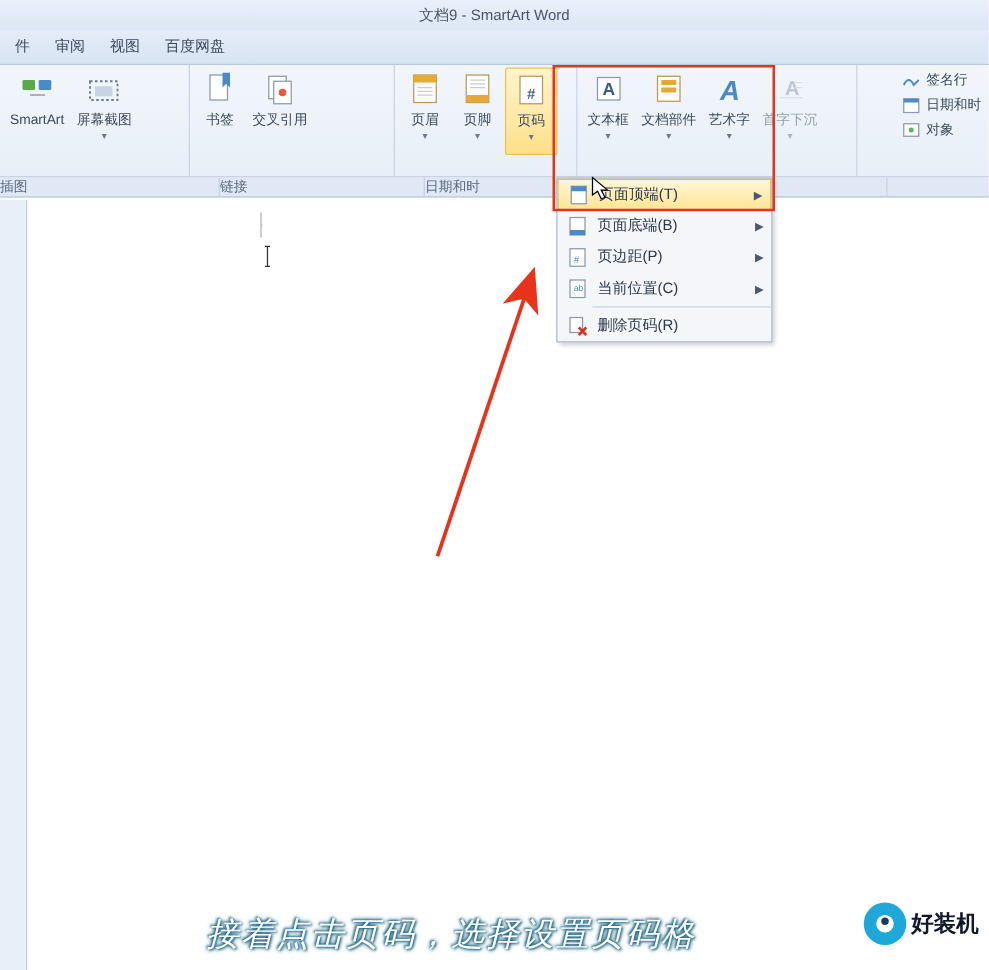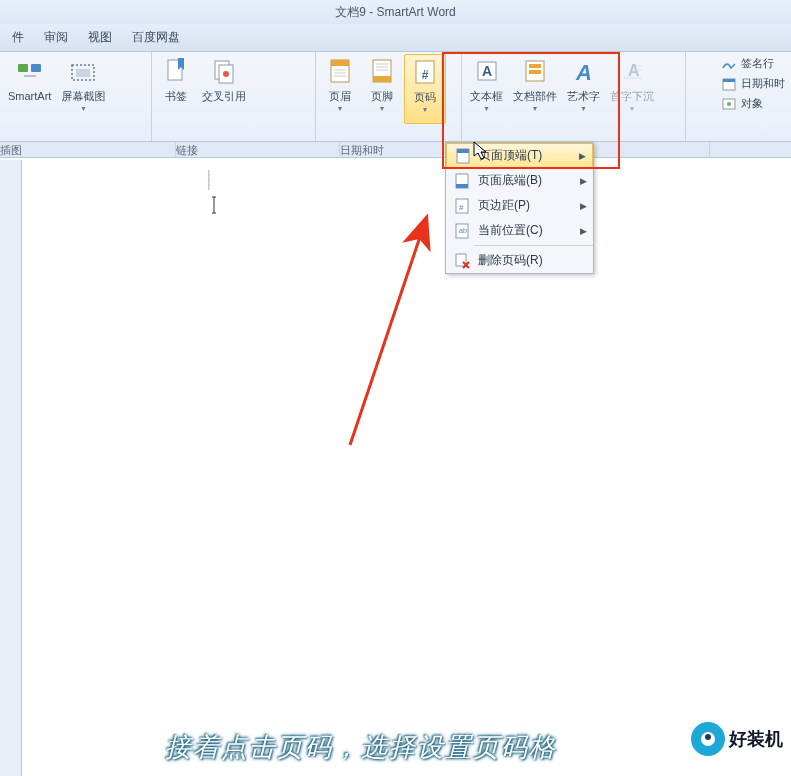--- a/index.html
+++ b/index.html
@@ -16,21 +16,21 @@
 .ribbon-btn { display: flex; flex-direction: column; align-items: center; justify-content: flex-start; padding: 2px 4px; font-size: 11px; color: #3a4a5c; min-width: 36px; cursor: pointer; }
 .ribbon-btn .icon-box { width: 32px; height: 32px; display: flex; align-items: center; justify-content: center; margin-bottom: 2px; }
 .ribbon-btn .lbl { text-align: center; line-height: 13px; white-space: nowrap; }
 .ribbon-btn .dd { font-size: 8px; color: #6b7a8c; margin-top: 1px; }
 .group-label-row { height: 16px; background: #dfe8f4; display: flex; border-bottom: 1px solid #b8c8dc; font-size: 11px; color: #5a6a7c; }
 .group-label { border-right: 1px solid #c8d4e4; text-align: left; line-height: 16px; }
 
 .highlight-box { position: absolute; border: 3px solid #e8321a; pointer-events: none; }
 .highlight-pagenum { left: 442px; top: 52px; width: 178px; height: 117px; border-width: 2px; }
 
-.dropdown-menu { position: absolute; left: 445px; top: 142px; width: 149px; background: #f4f6f9; border: 1px solid #a8b8cc; box-shadow: 2px 2px 4px rgba(0,0,0,0.2); font-size: 12px; }
+.dropdown-menu { position: absolute; left: 445px; top: 142px; width: 173px; background: #f4f6f9; border: 1px solid #a8b8cc; box-shadow: 2px 2px 4px rgba(0,0,0,0.2); font-size: 12px; }
 .dropdown-menu .mi { display: flex; align-items: center; height: 25px; padding: 0 6px; position: relative; }
 .dropdown-menu .mi.hover { background: linear-gradient(#fff6d9, #ffe695); border: 1px solid #e8c14a; height: 25px; }
 .dropdown-menu .mi .mi-icon { width: 20px; height: 18px; display: flex; align-items: center; justify-content: center; margin-right: 6px; }
 .dropdown-menu .mi .mi-text { flex: 1; color: #2a3a4c; }
 .dropdown-menu .mi .mi-arrow { font-size: 9px; color: #4a5a6c; }
 .dropdown-menu .sep { height: 1px; background: #c8d4e4; margin: 2px 0 2px 28px; }
 
 .doc-area { position: absolute; left: 0; top: 160px; width: 791px; height: 616px; display: flex; }
 .doc-ruler-v { width: 22px; background: #e8eff8; border-right: 1px solid #b8c8dc; }
 .doc-page-wrap { flex: 1; background: #fff; padding: 0; position: relative; }

